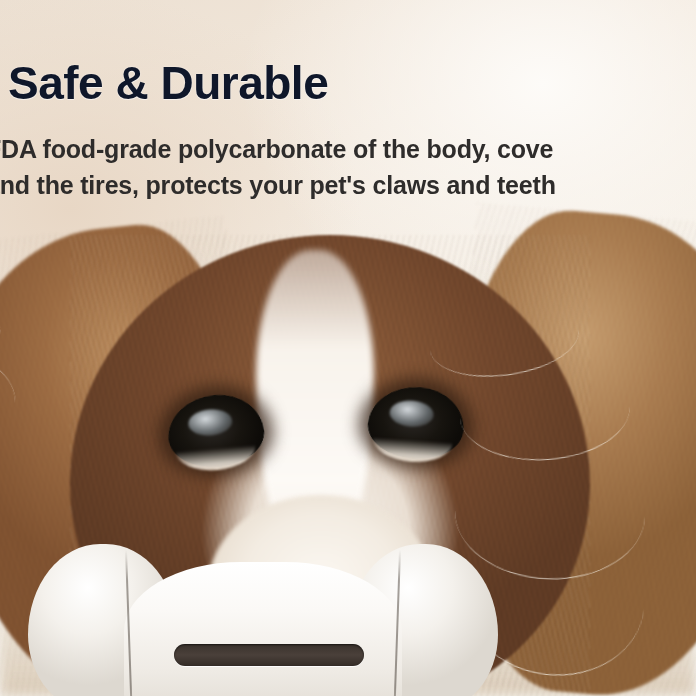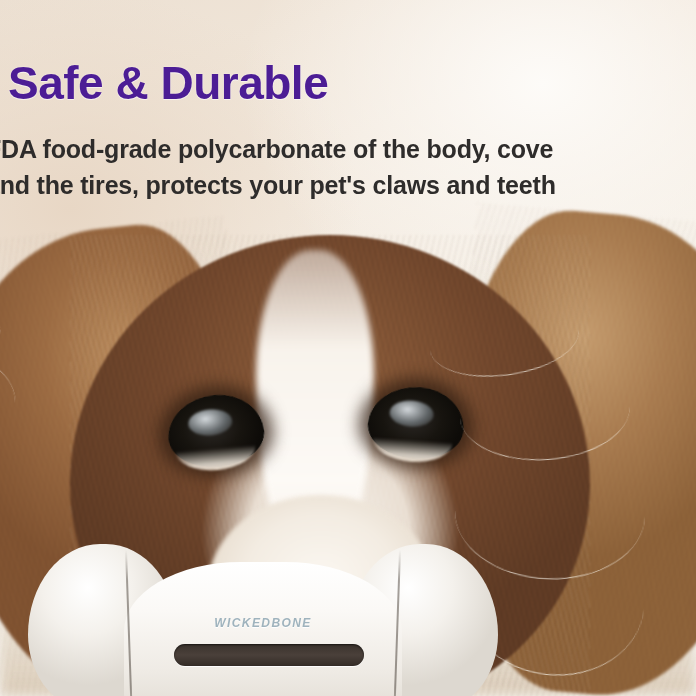--- a/index.html
+++ b/index.html
@@ -261,21 +261,21 @@
     width: 100%;
   }
 
   .headline {
     position: absolute;
     left: 8px;
     top: 60px;
     font-size: 46px;
     font-weight: 700;
     line-height: 1;
-    color: #4c1d95;
+    color: #0f172a;
     letter-spacing: -0.5px;
     white-space: nowrap;
     text-shadow:
       0 1px 0 rgba(255,255,255,0.55),
       0 0 2px rgba(255,255,255,0.5);
   }
 
   .subcopy {
     position: absolute;
     left: -14px;
@@ -331,21 +331,20 @@
     <div class="whisker" style="left:40px; top:100px; width:150px; height:80px; transform:rotate(188deg);"></div>
     <div class="whisker" style="left:55px; top:160px; width:140px; height:95px; transform:rotate(184deg);"></div>
   </div>
 
   <div class="toy">
     <div class="toy-lobe left"></div>
     <div class="toy-lobe right"></div>
     <div class="toy-body"></div>
     <div class="toy-seam s-left"></div>
     <div class="toy-seam s-right"></div>
-    <div class="toy-logo">WICKEDBONE</div>
     <div class="toy-slot"></div>
   </div>
 
   <div class="copy">
     <div class="headline">Safe &amp; Durable</div>
     <div class="subcopy">
       <span class="line">FDA food-grade polycarbonate of the body, cove</span>
       <span class="line">and the tires, protects your pet's claws and teeth</span>
     </div>
   </div>

